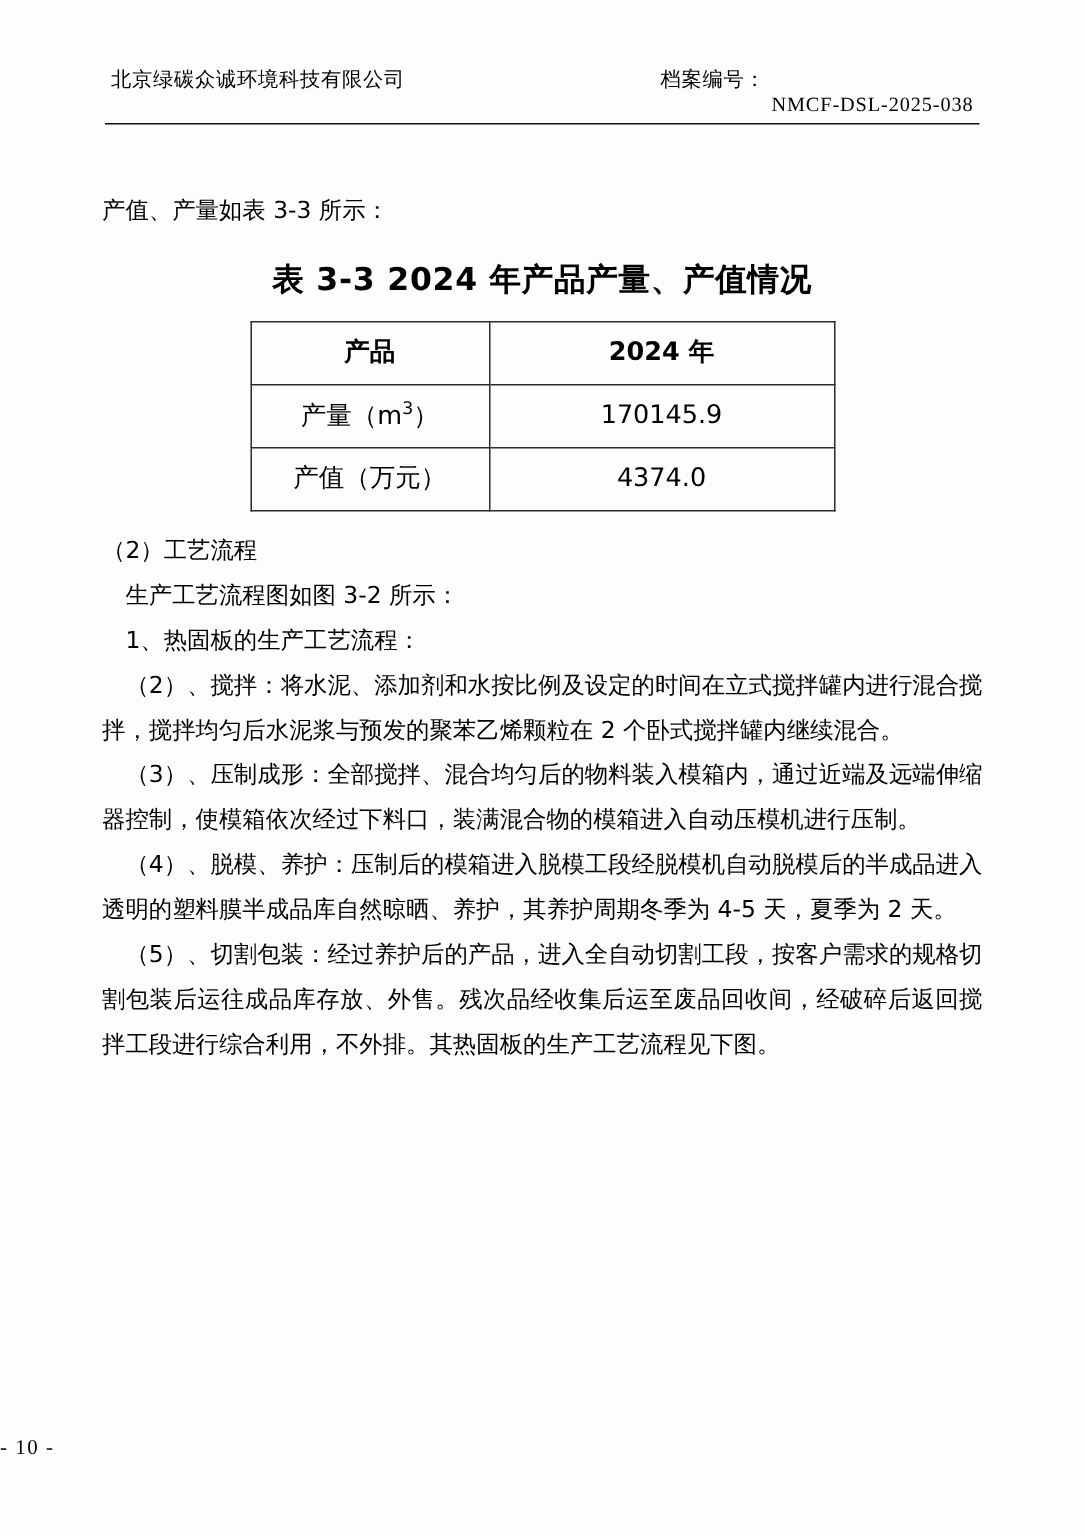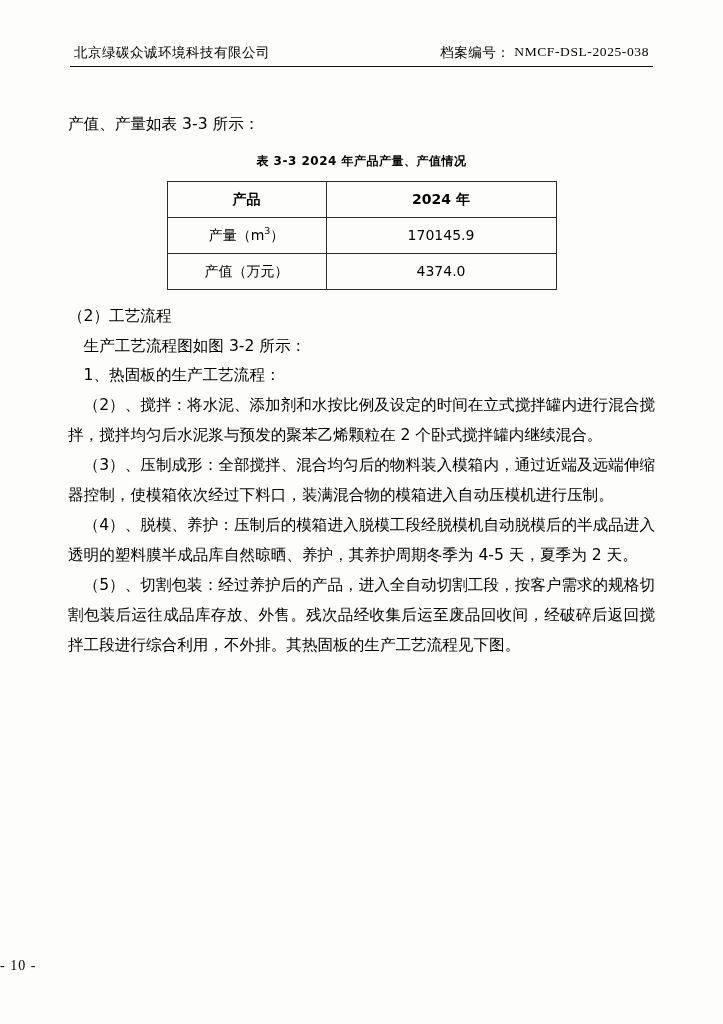--- a/index.html
+++ b/index.html
@@ -36,47 +36,48 @@
     white-space: nowrap;
   }
   .header-right {
     display: flex;
     gap: 4px;
     white-space: nowrap;
   }
   .header-code {
     font-family: "Liberation Serif", serif;
     letter-spacing: 0.6px;
+    margin-top: 18px;
   }
   .header-rule {
     border-bottom: 1.2px solid #111;
     margin: 0 2px 14px 2px;
   }
   .content {
     font-size: 15.6px;
     line-height: 1.92;
     font-family: "DejaVu Sans", sans-serif;
     margin-top: 43px;
   }
   .p-intro {
     margin: 2px 0 6px 0;
     text-align: justify;
   }
   .table-title {
     text-align: center;
     font-weight: bold;
-    font-size: 12px;
+    font-size: 21px;
     margin: 10px 0 8px 0;
     letter-spacing: 0.5px;
   }
   table.data-table {
     border-collapse: collapse;
     margin: 0 auto 12px auto;
     width: 390px;
-    font-size: 14px;
+    font-size: 17px;
   }
   table.data-table td, table.data-table th {
     border: 1px solid #2b2b2b;
     text-align: center;
     padding: 4px 4px;
     height: 22px;
     font-weight: normal;
   }
   table.data-table thead th {
     font-weight: bold;

